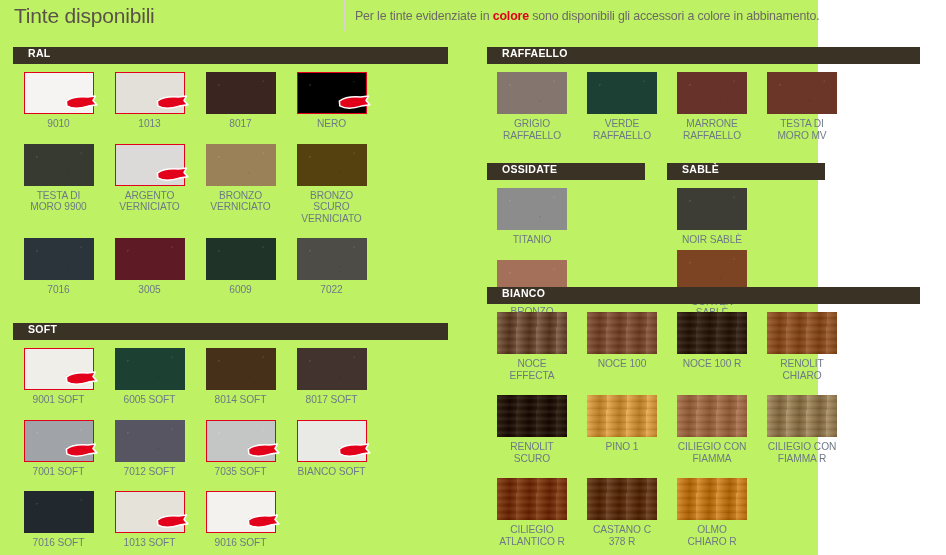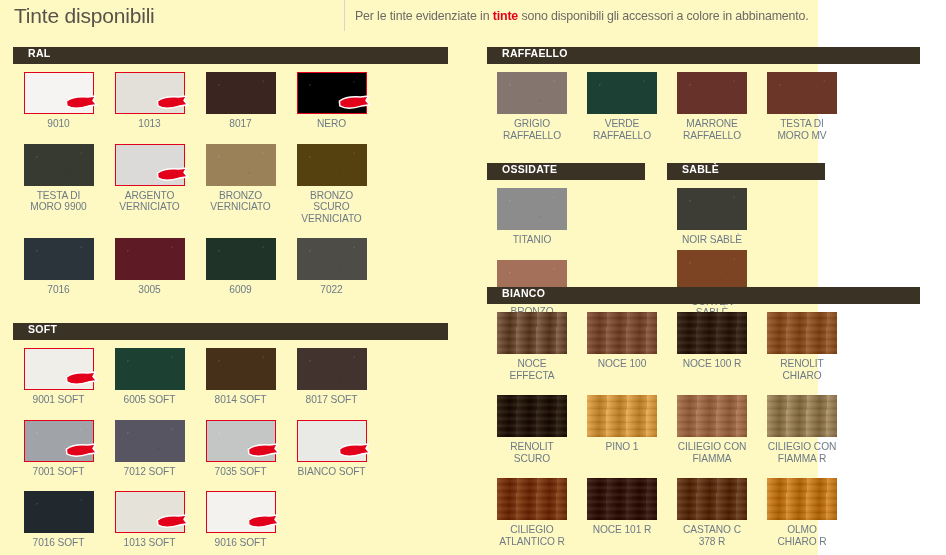--- a/index.html
+++ b/index.html
@@ -5,21 +5,21 @@
   * { box-sizing: border-box; margin: 0; padding: 0; }
   html, body {
     width: 946px; height: 555px;
     background: #ffffff;
     font-family: "Liberation Sans", sans-serif;
     overflow: hidden;
   }
   #page {
     position: relative;
     width: 818px; height: 555px;
-    background: #fef9c3;
+    background: #bef264;
   }
 
   
   #topbar {
     position: absolute; left: 0; top: 0;
     width: 946px; height: 38px;
     display: flex; align-items: center;
   }
   #page-title {
     position: absolute; left: 14px; top: 4px;
@@ -95,21 +95,21 @@
 </style>
 </head>
 <body>
 
 <div id="page">
 
   <div id="topbar">
     <div id="page-title">Tinte disponibili</div>
     <div id="title-rule"></div>
     <div id="legend-note">
-      <span>Per le tinte evidenziate in </span><span class="hl">tinte</span><span> sono disponibili gli accessori a colore in abbinamento.</span>
+      <span>Per le tinte evidenziate in </span><span class="hl">colore</span><span> sono disponibili gli accessori a colore in abbinamento.</span>
     </div>
   </div>
 
   <div class="col" id="col-left">
 
     <div style="position:absolute;left:13px;top:47px;width:435px;">
       <div class="sec-bar">
         <span class="sec-label">RAL</span>
       </div>
       <div class="grid" id="grid-ral" style="row-gap: 14px; padding-top: 8px;">
@@ -439,26 +439,20 @@
           </div>
           <div class="cell rc">
             <div class="chip-wrap">
               <div class="chip" style="background: repeating-linear-gradient(0deg, rgba(0, 0, 0, 0.1) 0px, rgba(0, 0, 0, 0) 2px, rgba(255, 255, 255, 0.07) 4px, rgba(0, 0, 0, 0) 7px), repeating-linear-gradient(92deg, rgb(138, 71, 33) 0px, rgb(118, 51, 13) 6px, rgb(98, 31, 0) 13px, rgb(118, 51, 13) 20px), linear-gradient(rgb(118, 51, 13), rgb(118, 51, 13));"></div>
             </div>
             <div class="chip-label">CILIEGIO
 ATLANTICO R</div>
           </div>
           <div class="cell rc">
             <div class="chip-wrap">
-              <div class="chip" style="background: repeating-linear-gradient(0deg, rgba(0, 0, 0, 0.1) 0px, rgba(0, 0, 0, 0) 2px, rgba(255, 255, 255, 0.07) 4px, rgba(0, 0, 0, 0) 7px), repeating-linear-gradient(92deg, rgb(64, 35, 26) 0px, rgb(50, 21, 12) 6px, rgb(36, 7, 0) 13px, rgb(50, 21, 12) 20px), linear-gradient(rgb(50, 21, 12), rgb(50, 21, 12));"></div>
-            </div>
-            <div class="chip-label">NOCE 101 R</div>
-          </div>
-          <div class="cell rc">
-            <div class="chip-wrap">
               <div class="chip" style="background: repeating-linear-gradient(0deg, rgba(0, 0, 0, 0.1) 0px, rgba(0, 0, 0, 0) 2px, rgba(255, 255, 255, 0.07) 4px, rgba(0, 0, 0, 0) 7px), repeating-linear-gradient(92deg, rgb(113, 69, 38) 0px, rgb(93, 49, 18) 6px, rgb(73, 29, 0) 13px, rgb(93, 49, 18) 20px), linear-gradient(rgb(93, 49, 18), rgb(93, 49, 18));"></div>
             </div>
             <div class="chip-label">CASTANO C
 378 R</div>
           </div>
           <div class="cell rc">
             <div class="chip-wrap">
               <div class="chip" style="background: repeating-linear-gradient(0deg, rgba(0, 0, 0, 0.1) 0px, rgba(0, 0, 0, 0) 2px, rgba(255, 255, 255, 0.07) 4px, rgba(0, 0, 0, 0) 7px), repeating-linear-gradient(92deg, rgb(220, 145, 52) 0px, rgb(194, 119, 26) 6px, rgb(168, 93, 0) 13px, rgb(194, 119, 26) 20px), linear-gradient(rgb(194, 119, 26), rgb(194, 119, 26));"></div>
             </div>
             <div class="chip-label">OLMO

